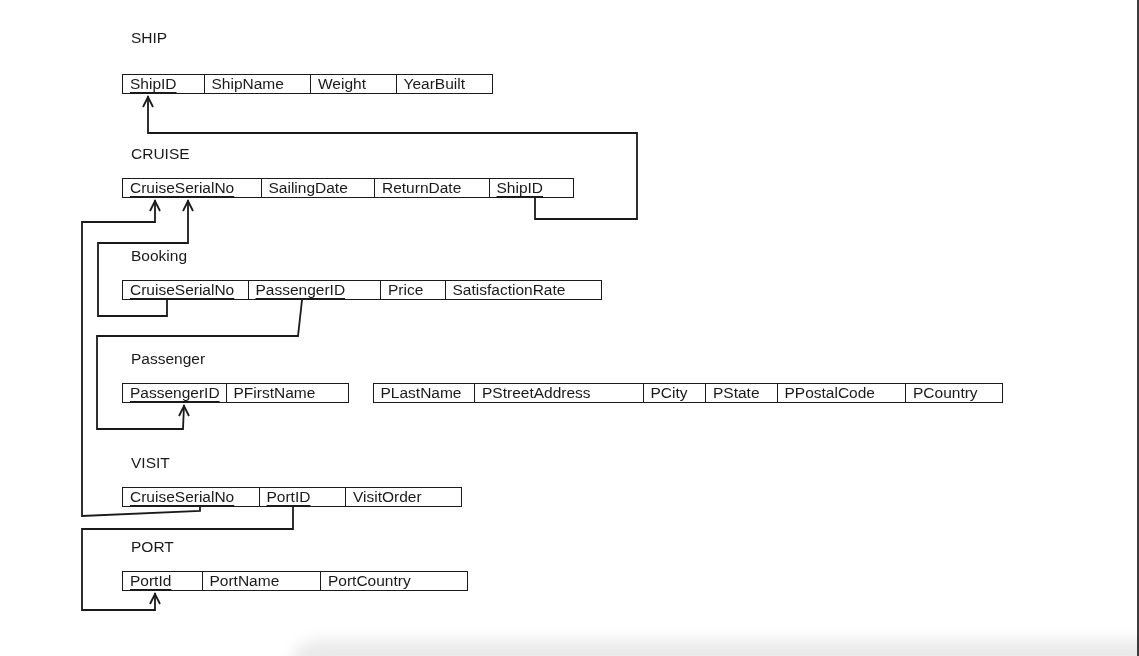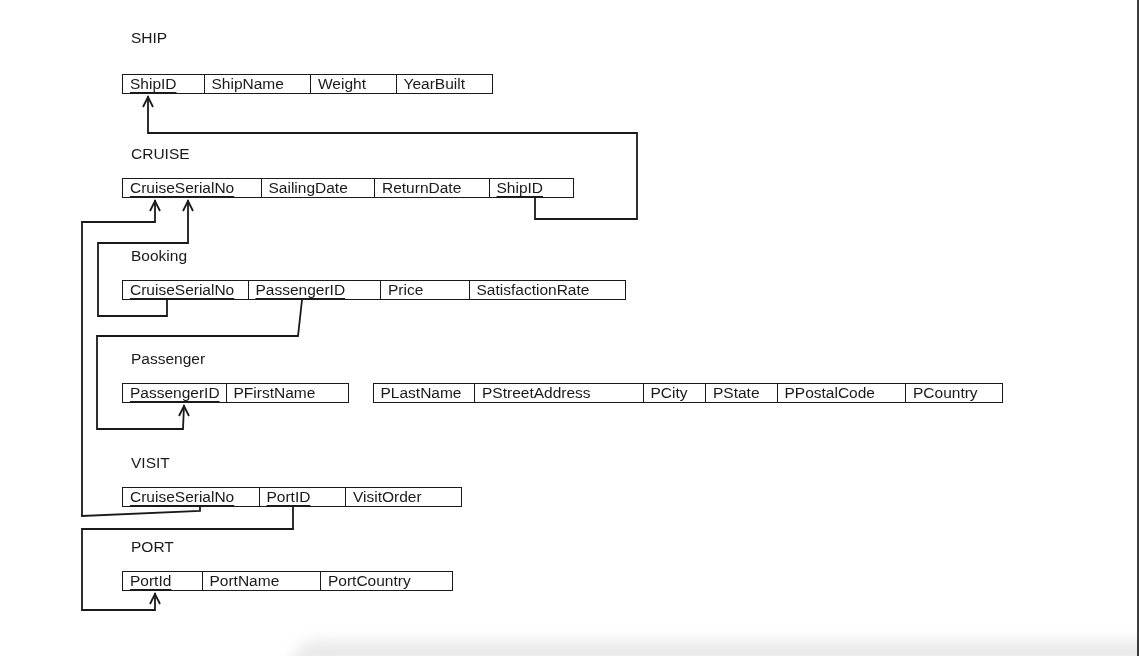--- a/index.html
+++ b/index.html
@@ -79,21 +79,21 @@
         </div>
       </div>
       <div class="tbl-title" style="left: 131px; top: 247px;">Booking</div>
       <div class="tbl-row" style="left: 122px; top: 272px; height: 28px;">
         <div class="tbl-cell" style="width: 127px;">
           <span class="key">CruiseSerialNo</span>
         </div>
         <div class="tbl-cell" style="width: 134px;">
           <span class="key">PassengerID</span>
         </div>
-        <div class="tbl-cell" style="width: 90px;">
+        <div class="tbl-cell" style="width: 66px;">
           <span>Price</span>
         </div>
         <div class="tbl-cell" style="width: 157px;">
           <span>SatisfactionRate</span>
         </div>
       </div>
       <div class="tbl-title" style="left: 131px; top: 350px;">Passenger</div>
       <div class="tbl-row" style="left: 122px; top: 375px; height: 28px;">
         <div class="tbl-cell" style="width: 105px;">
           <span class="key">PassengerID</span>
@@ -133,20 +133,20 @@
         </div>
       </div>
       <div class="tbl-title" style="left: 131px; top: 538px; text-align: center;">PORT</div>
       <div class="tbl-row" style="left: 122px; top: 563px; height: 28px;">
         <div class="tbl-cell" style="width: 81px;">
           <span class="key">PortId</span>
         </div>
         <div class="tbl-cell" style="width: 120px;">
           <span>PortName</span>
         </div>
-        <div class="tbl-cell" style="width: 133px;">
+        <div class="tbl-cell" style="width: 148px;">
           <span>PortCountry</span>
         </div>
       </div>
     </div>
   <div id="bottom-shadow"></div>
   <div id="right-edge"></div>
 </div>
 
 </body></html>

